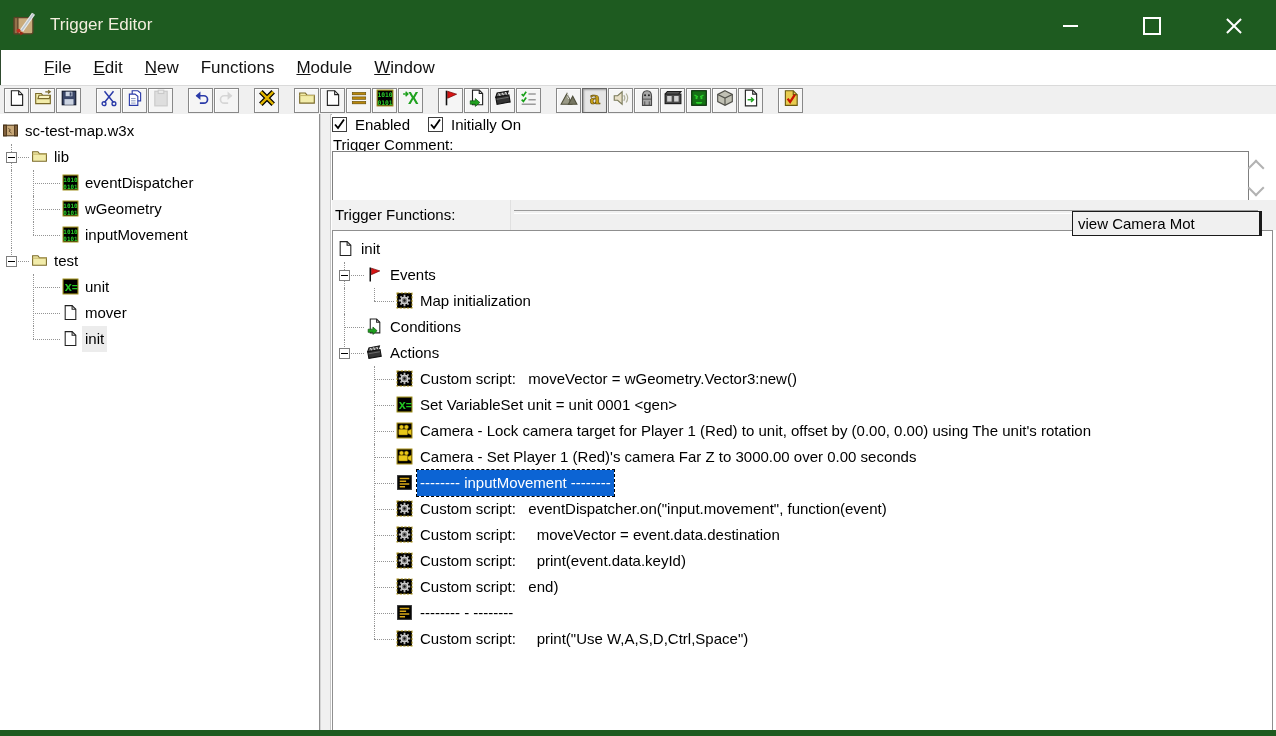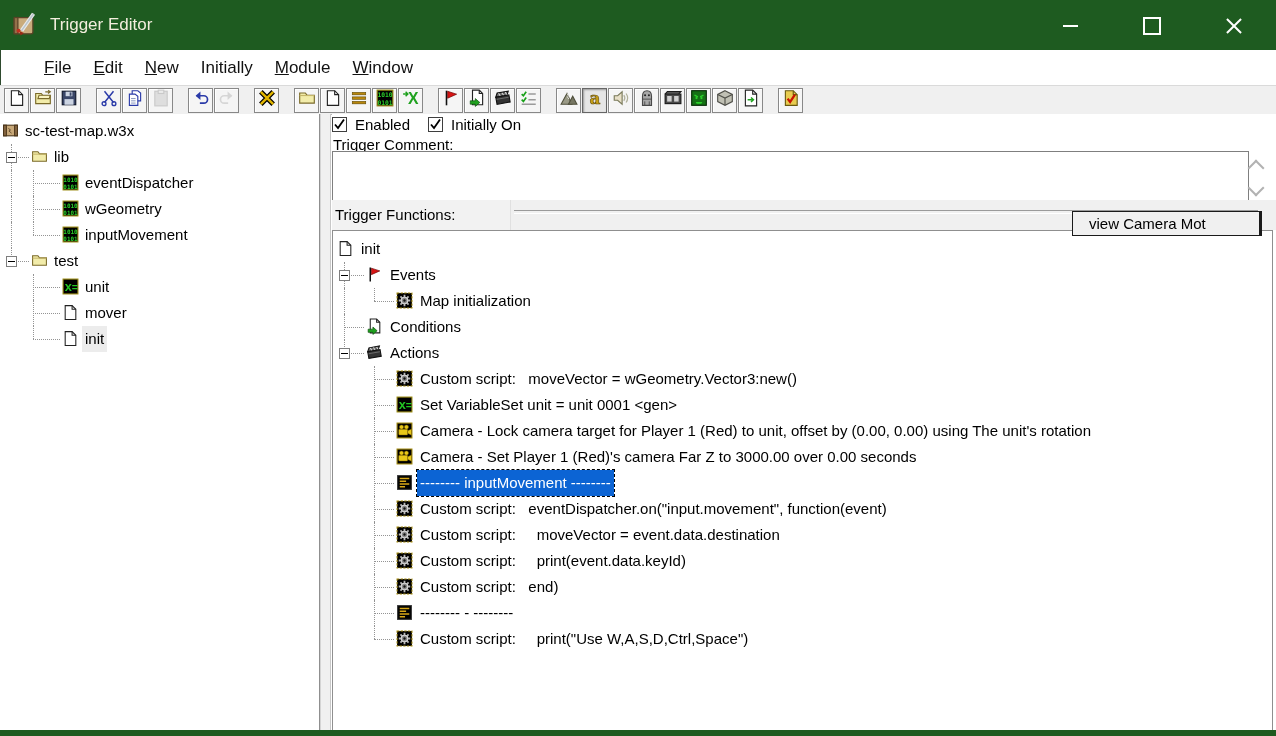--- a/index.html
+++ b/index.html
@@ -48,21 +48,21 @@
   .chev.up{transform:rotate(-45deg);}
   .chev.down{transform:rotate(135deg);}
   .func-strip{position:absolute;left:0;top:86px;right:0;height:30px;background:#f0f0f0;}
   .func-label-panel{position:absolute;left:0;top:0;width:178px;height:30px;background:#f2f2f2;
                     border-right:1px solid #e0e0e0;overflow:hidden;}
   .func-label-panel .field-label{left:3px;top:6px;height:24px;}
   .groove{position:absolute;left:182px;right:18px;top:10px;height:2px;
           border-top:1px solid #9a9a9a;border-bottom:1px solid #fff;}
   .overlay-btn{position:absolute;left:1072px;top:211px;width:190px;height:25px;background:#f0f0f0;
                border:1px solid #1a1a1a;border-right-width:3px;font-size:15px;line-height:24px;
-               padding-left:16px;overflow:hidden;white-space:nowrap;z-index:8;color:#000;box-sizing:border-box;}
+               padding-left:5px;overflow:hidden;white-space:nowrap;z-index:8;color:#000;box-sizing:border-box;}
   .functree{position:absolute;left:0;top:116px;right:3px;bottom:0;background:#fff;
             border:1px solid #8f8f8f;border-bottom:none;padding-top:5px;overflow:hidden;box-sizing:border-box;}
   
   .trow{position:relative;height:26px;font-size:15px;line-height:26px;white-space:pre;color:#000;}
   .guide-v{position:absolute;width:0;border-left:1px dotted #949494;}
   .guide-h{position:absolute;top:13px;height:0;border-top:1px dotted #949494;}
   .exp{position:absolute;top:8px;width:9px;height:9px;background:#fff;border:1px solid #7e7e7e;z-index:2;box-sizing:content-box;}
   .exp i{position:absolute;left:1px;right:1px;top:3.5px;border-top:1px solid #000;}
   .ticon{position:absolute;top:4px;width:17px;height:17px;z-index:1;}
   .ticon svg{width:17px;height:17px;display:block;}
@@ -98,21 +98,21 @@
           <i></i>
           <b></b>
         </span>
       </div>
   </div>
 
   <div class="menubar" id="menubar">
       <div class="menu-item"><span class="u">F</span>ile</div>
       <div class="menu-item"><span class="u">E</span>dit</div>
       <div class="menu-item"><span class="u">N</span>ew</div>
-      <div class="menu-item">Initially</div>
+      <div class="menu-item">Functions</div>
       <div class="menu-item"><span class="u">M</span>odule</div>
       <div class="menu-item"><span class="u">W</span>indow</div>
     </div>
 
   <div class="toolbar" id="toolbar">
       <div class="tbtn">
         <span><svg viewBox="0 0 16 16">
             <path d="M3 1.5h6.5L13 5v9.5H3z" fill="#fff" stroke="#222"></path>
             <path d="M9.5 1.5V5H13" fill="none" stroke="#222"></path>
           </svg></span>

